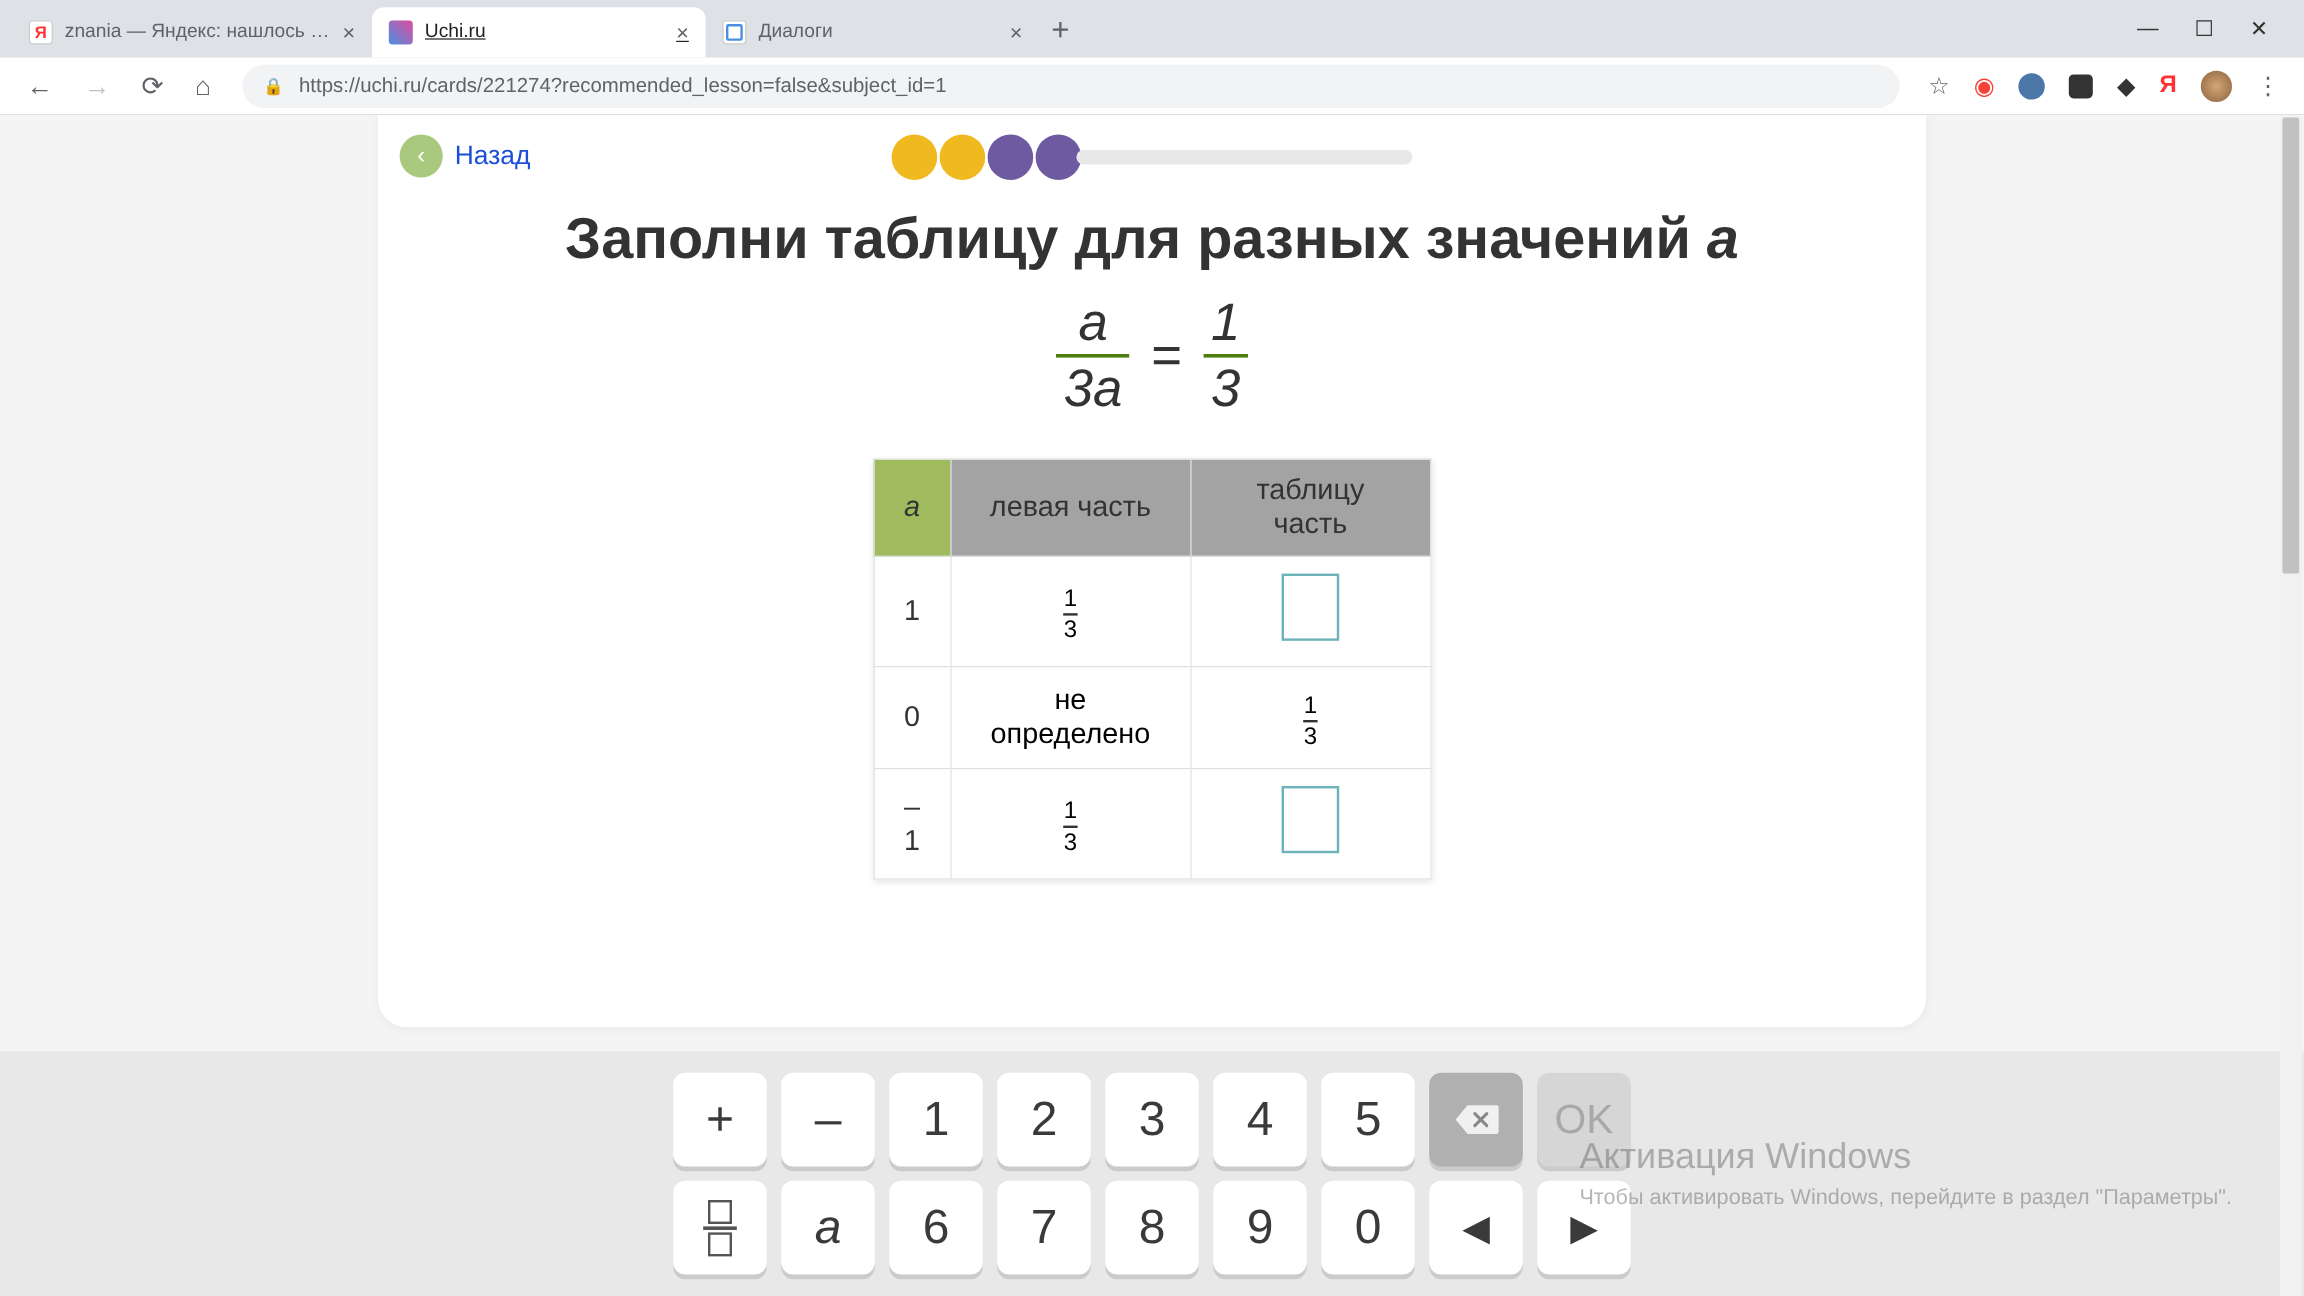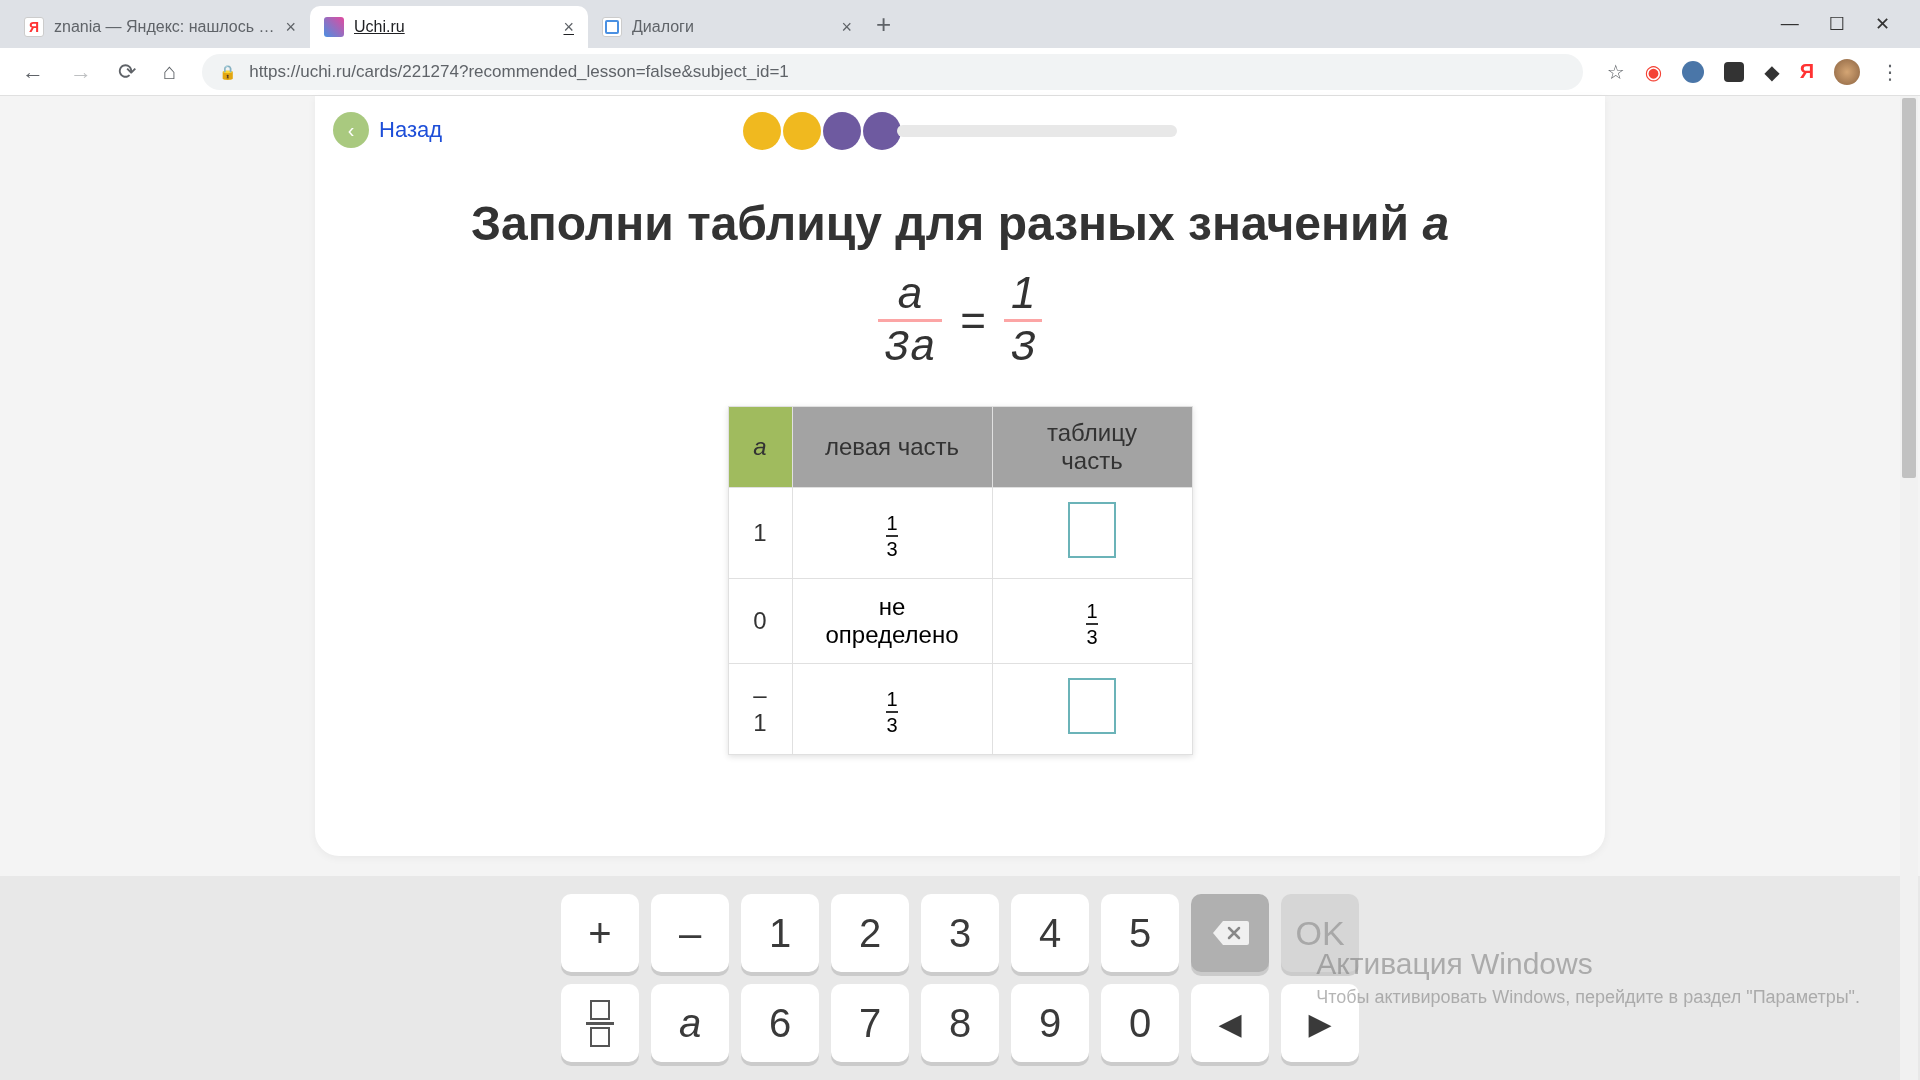--- a/index.html
+++ b/index.html
@@ -36,27 +36,27 @@
 .back-circle { width: 36px; height: 36px; border-radius: 50%; background: #a9c97f; display: flex; align-items: center; justify-content: center; color: #fff; font-size: 20px; }
 .back-text { color: #1d4ed8; font-size: 22px; }
 
 .progress-row { position: absolute; top: 16px; left: 50%; transform: translateX(-50%); display: flex; align-items: center; }
 .progress-dots { display: flex; gap: 2px; }
 .dot { width: 38px; height: 38px; border-radius: 50%; }
 .dot.yellow { background: #f0b91f; }
 .dot.purple { background: #6e5aa0; }
 .progress-bar { width: 280px; height: 12px; background: #e8e8e8; border-radius: 6px; margin-left: -4px; }
 
-.question-title { text-align: center; font-size: 48px; font-weight: 600; color: #333; margin-top: 100px; }
+.question-title { text-align: center; font-size: 48px; font-weight: 600; color: #333; margin-top: 76px; }
 .question-title em { font-style: italic; }
 
 .equation { display: flex; justify-content: center; align-items: center; margin-top: 20px; font-size: 44px; color: #333; }
 .frac { display: inline-flex; flex-direction: column; align-items: center; line-height: 1; }
 .frac .num { padding: 0 6px 4px; font-style: italic; }
-.frac .den { border-top: 3px solid #fca5a5; padding: 4px 6px 0; font-style: italic; font-family: Liberation Mono, monospace; }
+.frac .den { border-top: 3px solid #4d7c0f; padding: 4px 6px 0; font-style: italic; }
 .eq-sign { margin: 0 18px; }
 
 
 .data-table { margin: 36px auto 0; border-collapse: collapse; box-shadow: 0 2px 6px rgba(0,0,0,0.12); }
 .data-table th, .data-table td { border: 1px solid #e0e0e0; text-align: center; }
 .data-table th { font-weight: 400; font-size: 24px; padding: 12px 24px; }
 .data-table td { font-size: 24px; padding: 14px 24px; height: 78px; background: #fff; }
 .th-a { background: #a0bb5e; color: #333; width: 64px; font-style: italic; }
 .th-left, .th-right { background: #a3a3a3; color: #333; width: 200px; }
 .td-a { background: #b8cf7d; color: #333; width: 64px; }

